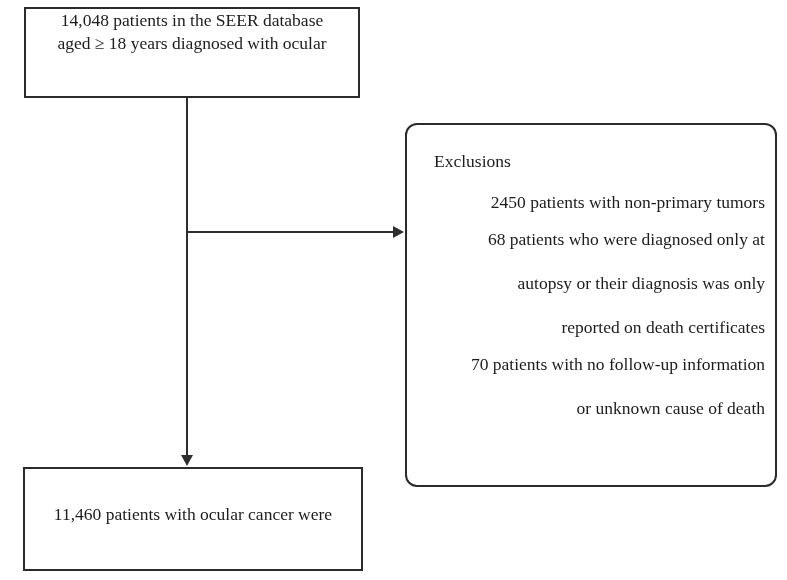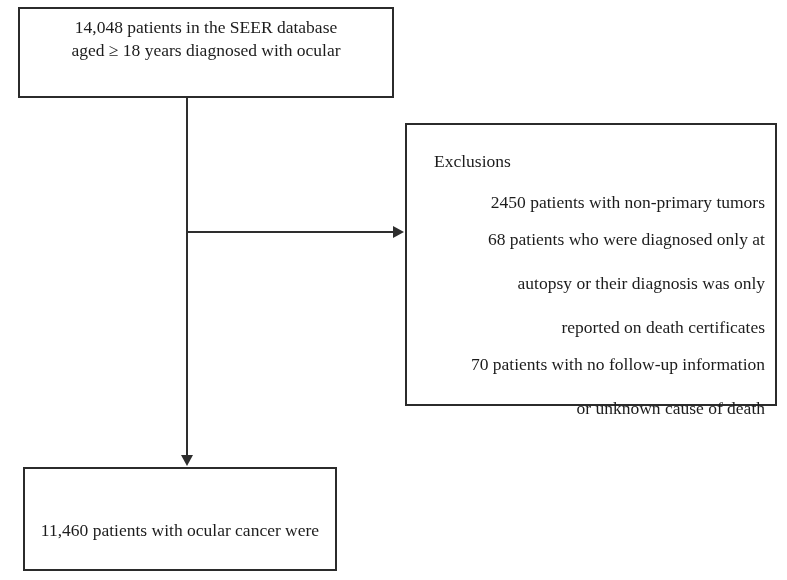--- a/index.html
+++ b/index.html
@@ -21,39 +21,39 @@
     border: 2px solid #2b2b2b;
     background: #ffffff;
     box-sizing: border-box;
     font-size: 17.5px;
     line-height: 23px;
   }
   .box.centered {
     text-align: center;
   }
   #top-box {
-    left: 18px;
+    left: 24px;
     top: 7px;
-    width: 376px;
+    width: 336px;
     height: 91px;
-    padding-top: 7px;
   }
   #exclusions-box {
     left: 405px;
     top: 123px;
     width: 372px;
-    height: 283px;
+    height: 364px;
     padding: 25px 10px 0 27px;
+    border-radius: 12px;
   }
   #bottom-box {
     left: 23px;
     top: 467px;
-    width: 314px;
+    width: 340px;
     height: 104px;
-    padding-top: 50px;
+    padding-top: 34px;
   }
   .excl-title {
     margin: 0 0 18px 0;
   }
   .excl-item {
     margin: 0 0 14px 0;
     text-align: right;
   }
   .excl-item .line { display: block; }
   .excl-item.level-0 { padding-left: 0; }

